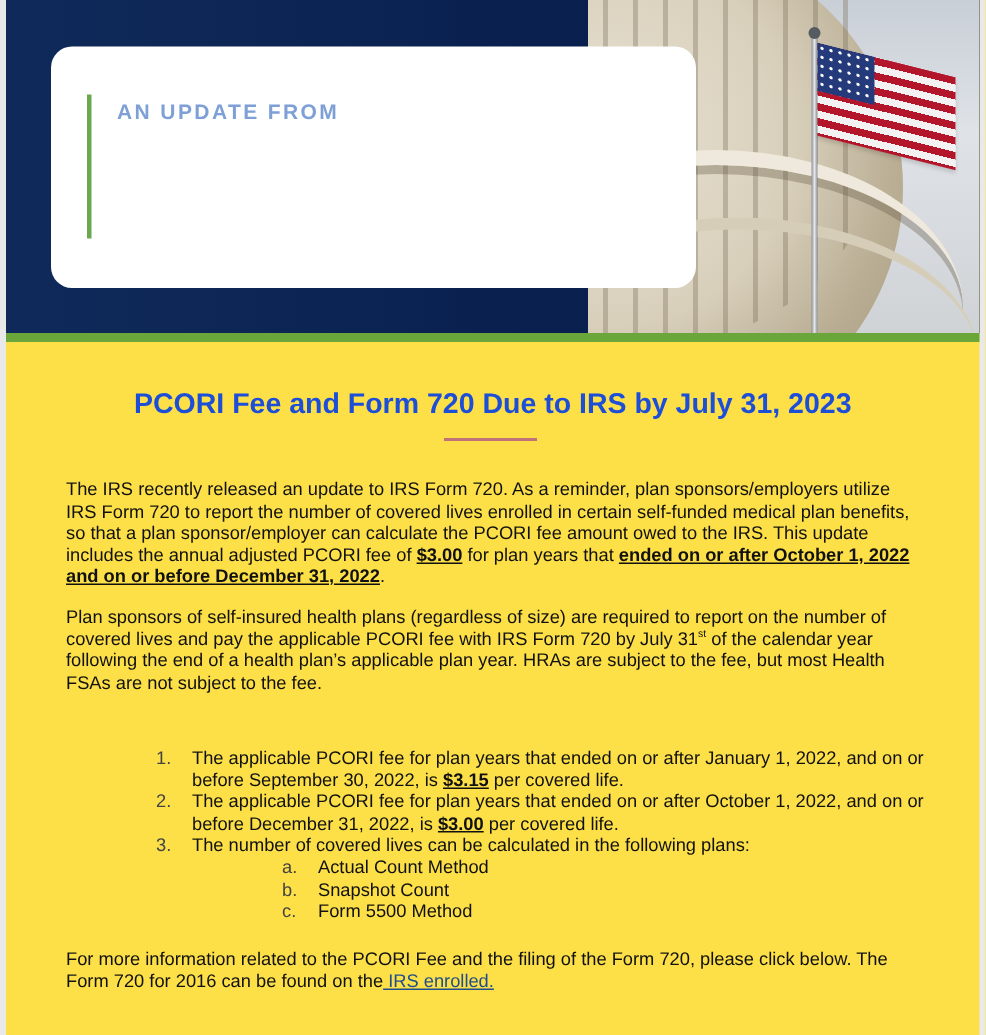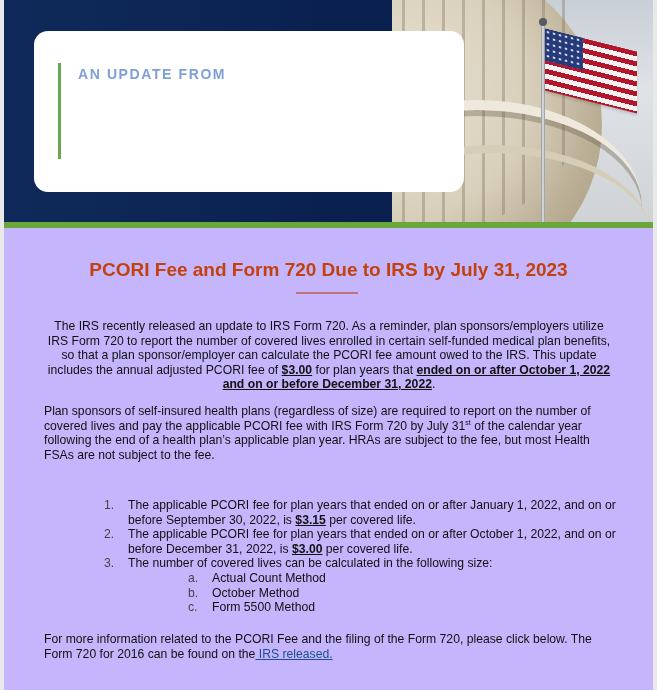--- a/index.html
+++ b/index.html
@@ -4,21 +4,21 @@
 <style>
   html, body { margin: 0; padding: 0; }
   body {
     width: 657px; height: 690px; overflow: hidden;
     background: #e9e9e9;
     font-family: "Liberation Sans", sans-serif;
     position: relative;
   }
   .page {
     position: absolute; left: 4px; top: 0; width: 649px; height: 690px;
-    background: #c4b5fd;
+    background: #fde047;
     text-align: center;
   }
   
   .banner {
     position: absolute; left: 0; top: 0; width: 649px; height: 222px;
     background: linear-gradient(90deg, #0f2a5a 0%, #0a2150 50%, #061a45 100%);
     overflow: hidden;
   }
   .photo {
     position: absolute; left: 388px; top: 0; width: 261px; height: 222px;
@@ -85,32 +85,32 @@
     color: #0f2a5c; letter-spacing: 0.2px;
   }
   .green-bar {
     position: absolute; left: 0; top: 222px; width: 649px; height: 6px;
     background: #6aa63a;
   }
   
   .headline {
     position: absolute; left: 0; top: 259px; width: 657px;
     text-align: center; font-size: 19px; font-weight: bold;
-    color: #c2410c;
+    color: #1d4ed8;
   }
   .headline-rule {
     position: absolute; left: 296px; top: 292px; width: 62px; height: 2px;
     background: #c0727a;
   }
   .para {
     position: absolute; left: 44px; width: 570px;
     font-size: 12.2px; line-height: 14.6px; color: #111111;
   }
   .para b u, .para u b { text-decoration: underline; }
-  .p1 { top: 319px; text-align: center; }
+  .p1 { top: 319px; }
   .p2 { top: 404px; }
   .p3 { top: 632px; }
   .list {
     position: absolute; left: 104px; top: 498px; width: 520px;
     font-size: 12.2px; line-height: 14.6px; color: #111111;
   }
   .li { position: relative; padding-left: 24px; }
   .li-num { position: absolute; left: 0; top: 0; color: #444; }
   .sub { position: relative; padding-left: 108px; }
   .sub-letter { position: absolute; left: 84px; top: 0; color: #444; }
@@ -158,31 +158,31 @@
   <div class="li">
     <span class="li-num">1.</span>
     <span>The applicable PCORI fee for plan years that ended on or after January 1, 2022, and on or before September 30, 2022, is </span><b><u>$3.15</u></b><span> per covered life.</span>
   </div>
   <div class="li">
     <span class="li-num">2.</span>
     <span>The applicable PCORI fee for plan years that ended on or after October 1, 2022, and on or before December 31, 2022, is </span><b><u>$3.00</u></b><span> per covered life.</span>
   </div>
   <div class="li">
     <span class="li-num">3.</span>
-    <span>The number of covered lives can be calculated in the following size:</span>
+    <span>The number of covered lives can be calculated in the following plans:</span>
   </div>
   <div class="sub">
     <span class="sub-letter">a.</span>
     <span>Actual Count Method</span>
   </div>
   <div class="sub">
     <span class="sub-letter">b.</span>
-    <span>October Method</span>
+    <span>Snapshot Count</span>
   </div>
   <div class="sub">
     <span class="sub-letter">c.</span>
     <span>Form 5500 Method</span>
   </div>
 </div>
 
 <div class="para p3">
-  <span>For more information related to the PCORI Fee and the filing of the Form 720, please click below. The Form 720 for 2016 can be found on the</span><a class="link"> IRS released.</a>
+  <span>For more information related to the PCORI Fee and the filing of the Form 720, please click below. The Form 720 for 2016 can be found on the</span><a class="link"> IRS enrolled.</a>
 </div>
 
 </body></html>

